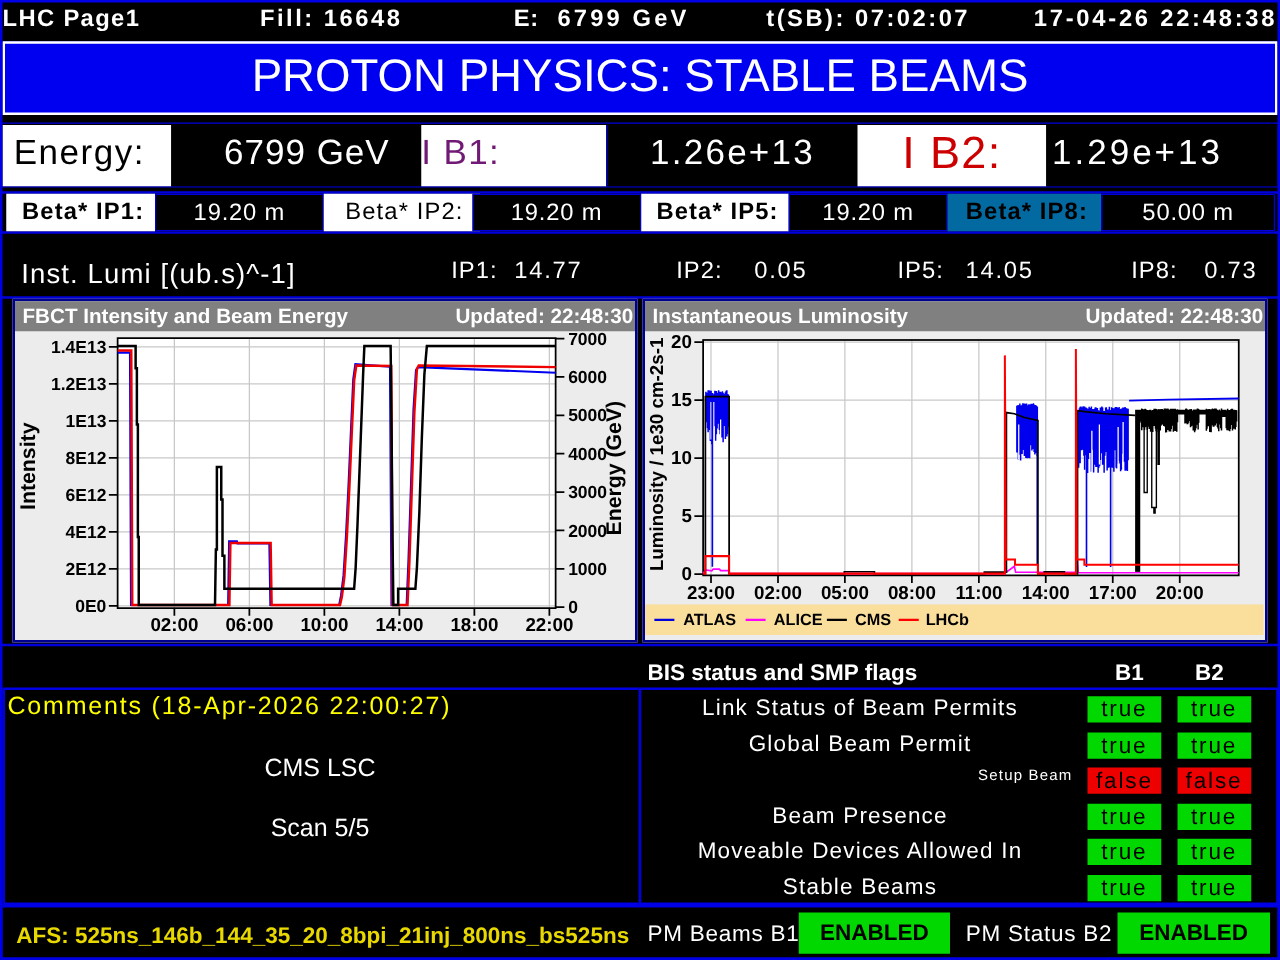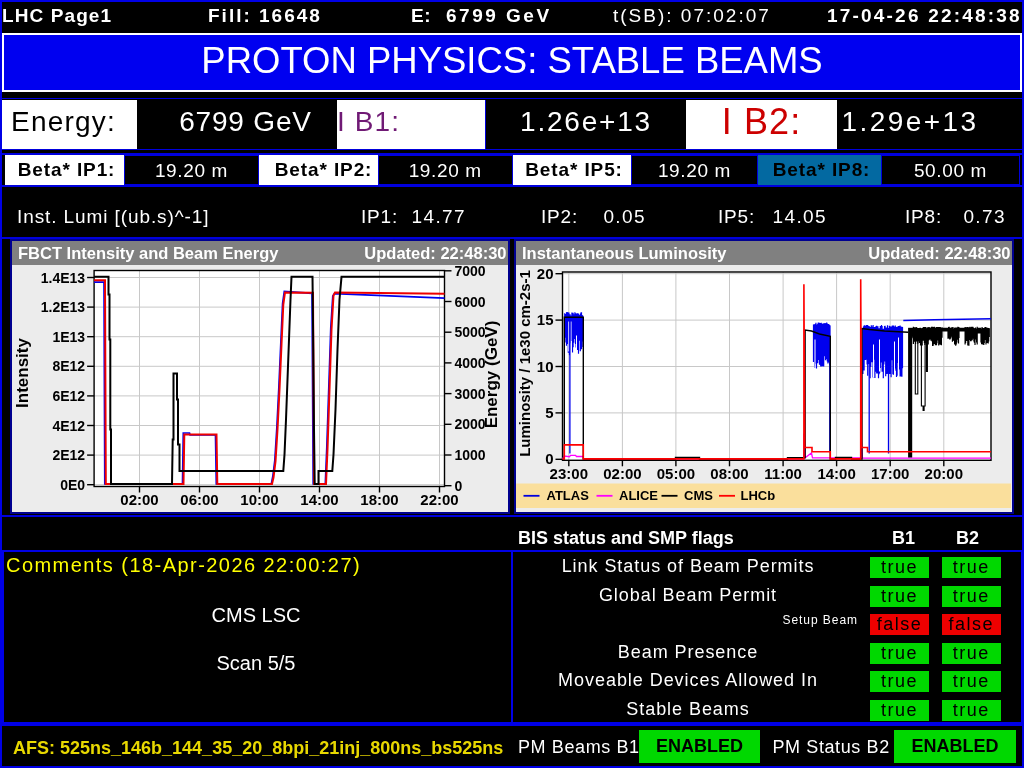--- a/index.html
+++ b/index.html
@@ -11,44 +11,44 @@
 </style>
 </head>
 <body>
 
 <div class="abs" style="left:0;top:0;width:1024px;height:768px;border:2px solid #0000e6;z-index:50;pointer-events:none"></div>
 
 <div class="abs w" style="left:2px;top:5px;font-size:19px;font-weight:bold;letter-spacing:1.1px">LHC Page1</div>
 <div class="abs w" style="left:208px;top:5px;font-size:19px;font-weight:bold;letter-spacing:2px">Fill: 16648</div>
 <div class="abs w" style="left:411px;top:5px;font-size:19px;font-weight:bold;letter-spacing:0.5px">E:</div>
 <div class="abs w" style="left:446px;top:5px;font-size:19px;font-weight:bold;letter-spacing:2.5px">6799 GeV</div>
-<div class="abs w" style="left:613px;top:5px;font-size:19px;font-weight:normal;letter-spacing:2px">t(SB): 07:02:07</div>
+<div class="abs w" style="left:613px;top:5px;font-size:19px;font-weight:bold;letter-spacing:2px">t(SB): 07:02:07</div>
 <div class="abs w" style="left:827px;top:5px;font-size:19px;font-weight:bold;letter-spacing:2.2px">17-04-26 22:48:38</div>
 
 <div class="abs" style="left:2px;top:33px;width:1020px;height:59px;background:#0000f0;border:2px solid #fff;text-align:center;line-height:52.5px;color:#fff;font-size:36.5px;">PROTON PHYSICS: STABLE BEAMS</div>
 
 <div class="abs" style="left:0;top:98px;width:1024px;height:52px;border-top:1.5px solid #0000dd;border-bottom:1.5px solid #0000dd;background:#000"></div>
 <div class="abs" style="left:2px;top:99.5px;width:135px;height:49px;background:#fff;color:#000;font-size:28px;line-height:43.5px;padding-left:9px;letter-spacing:1.2px">Energy:</div>
 <div class="abs w" style="left:137px;top:99.5px;width:200px;height:49px;background:#000;font-size:28px;line-height:43.5px;text-align:center;padding-left:17px;letter-spacing:0.8px">6799 GeV</div>
 <div class="abs" style="left:337px;top:99.5px;width:148px;height:49px;background:#fff;color:#701a75;font-size:28px;line-height:43.5px;text-align:left;letter-spacing:1.1px">I B1:</div>
 <div class="abs w" style="left:485px;top:99.5px;width:201px;height:49px;background:#000;font-size:28px;line-height:43.5px;text-align:center;letter-spacing:1.8px;border-left:1px solid #0000dd">1.26e+13</div>
 <div class="abs" style="left:686px;top:99.5px;width:151px;height:49px;background:#fff;color:#cc0000;font-size:36px;line-height:43.5px;text-align:center;letter-spacing:1.1px">I B2:</div>
 <div class="abs w" style="left:837px;top:99.5px;width:186px;height:49px;background:#000;font-size:28px;line-height:43.5px;text-align:center;letter-spacing:2.4px;padding-right:39px;border-right:1px solid #0000dd">1.29e+13</div>
 
 <div class="abs" style="left:0;top:153px;width:1024px;height:34.3px;border-top:2px solid #0000dd;border-bottom:2.2px solid #0000dd;background:#000"></div>
 <div class="abs" style="left:5px;top:155px;width:119px;height:30.2px;background:#fff;color:#000;font-size:19px;font-weight:bold;letter-spacing:0.9px;text-align:center;text-indent:4px;line-height:30.2px">Beta* IP1:</div>
 <div class="abs w" style="left:124px;top:155px;width:135px;height:30.2px;background:#000;font-size:19px;text-align:center;line-height:30.2px;letter-spacing:0.65px;border:1.5px solid #0000dd">19.20 m</div>
-<div class="abs" style="left:259px;top:155px;width:125px;height:30.2px;background:#fff;color:#000;font-size:19px;font-weight:bold;letter-spacing:0.9px;text-align:center;text-indent:4px;line-height:30.2px">Beta* IP2:</div>
+<div class="abs" style="left:259px;top:155px;width:125px;height:30.2px;background:#fff;color:#000;font-size:19px;font-weight:normal;letter-spacing:0.9px;text-align:center;text-indent:4px;line-height:30.2px">Beta* IP2:</div>
 <div class="abs w" style="left:377.5px;top:155px;width:135.5px;height:30.2px;background:#000;font-size:19px;text-align:center;line-height:30.2px;letter-spacing:0.65px;border:1.5px solid #0000dd">19.20 m</div>
 <div class="abs" style="left:513px;top:155px;width:118px;height:30.2px;background:#fff;color:#000;font-size:19px;font-weight:bold;letter-spacing:0.9px;text-align:center;text-indent:4px;line-height:30.2px">Beta* IP5:</div>
 <div class="abs w" style="left:631px;top:155px;width:127px;height:30.2px;background:#000;font-size:19px;text-align:center;line-height:30.2px;letter-spacing:0.65px;border:1.5px solid #0000dd">19.20 m</div>
 <div class="abs" style="left:758px;top:155px;width:123px;height:30.2px;background:#0369a1;color:#000;font-size:19px;font-weight:bold;letter-spacing:0.9px;text-align:center;text-indent:4px;line-height:30.2px">Beta* IP8:</div>
 <div class="abs w" style="left:881px;top:155px;width:139px;height:30.2px;background:#000;font-size:19px;text-align:center;line-height:30.2px;letter-spacing:0.65px;border:1.5px solid #0000dd">50.00 m</div>
 
-<div class="abs w" style="left:17px;top:206px;font-size:19px;letter-spacing:0.9px">Inst. Lumi [(ub.s)^-1]</div>
+<div class="abs w" style="left:17px;top:206px;font-size:22px;letter-spacing:0.9px">Inst. Lumi [(ub.s)^-1]</div>
 <div class="abs w" style="left:361px;top:206px;font-size:19px;letter-spacing:0.8px">IP1:</div>
 <div class="abs w" style="left:400px;top:206px;width:66px;font-size:19px;letter-spacing:1.4px;text-align:right">14.77</div>
 <div class="abs w" style="left:541px;top:206px;font-size:19px;letter-spacing:0.8px">IP2:</div>
 <div class="abs w" style="left:580px;top:206px;width:66px;font-size:19px;letter-spacing:1.4px;text-align:right">0.05</div>
 <div class="abs w" style="left:718px;top:206px;font-size:19px;letter-spacing:0.8px">IP5:</div>
 <div class="abs w" style="left:761px;top:206px;width:66px;font-size:19px;letter-spacing:1.4px;text-align:right">14.05</div>
 <div class="abs w" style="left:905px;top:206px;font-size:19px;letter-spacing:0.8px">IP8:</div>
 <div class="abs w" style="left:940px;top:206px;width:66px;font-size:19px;letter-spacing:1.4px;text-align:right">0.73</div>
 
 <div class="abs" style="left:0;top:236.5px;width:1024px;height:2px;background:#0000dd"></div>

